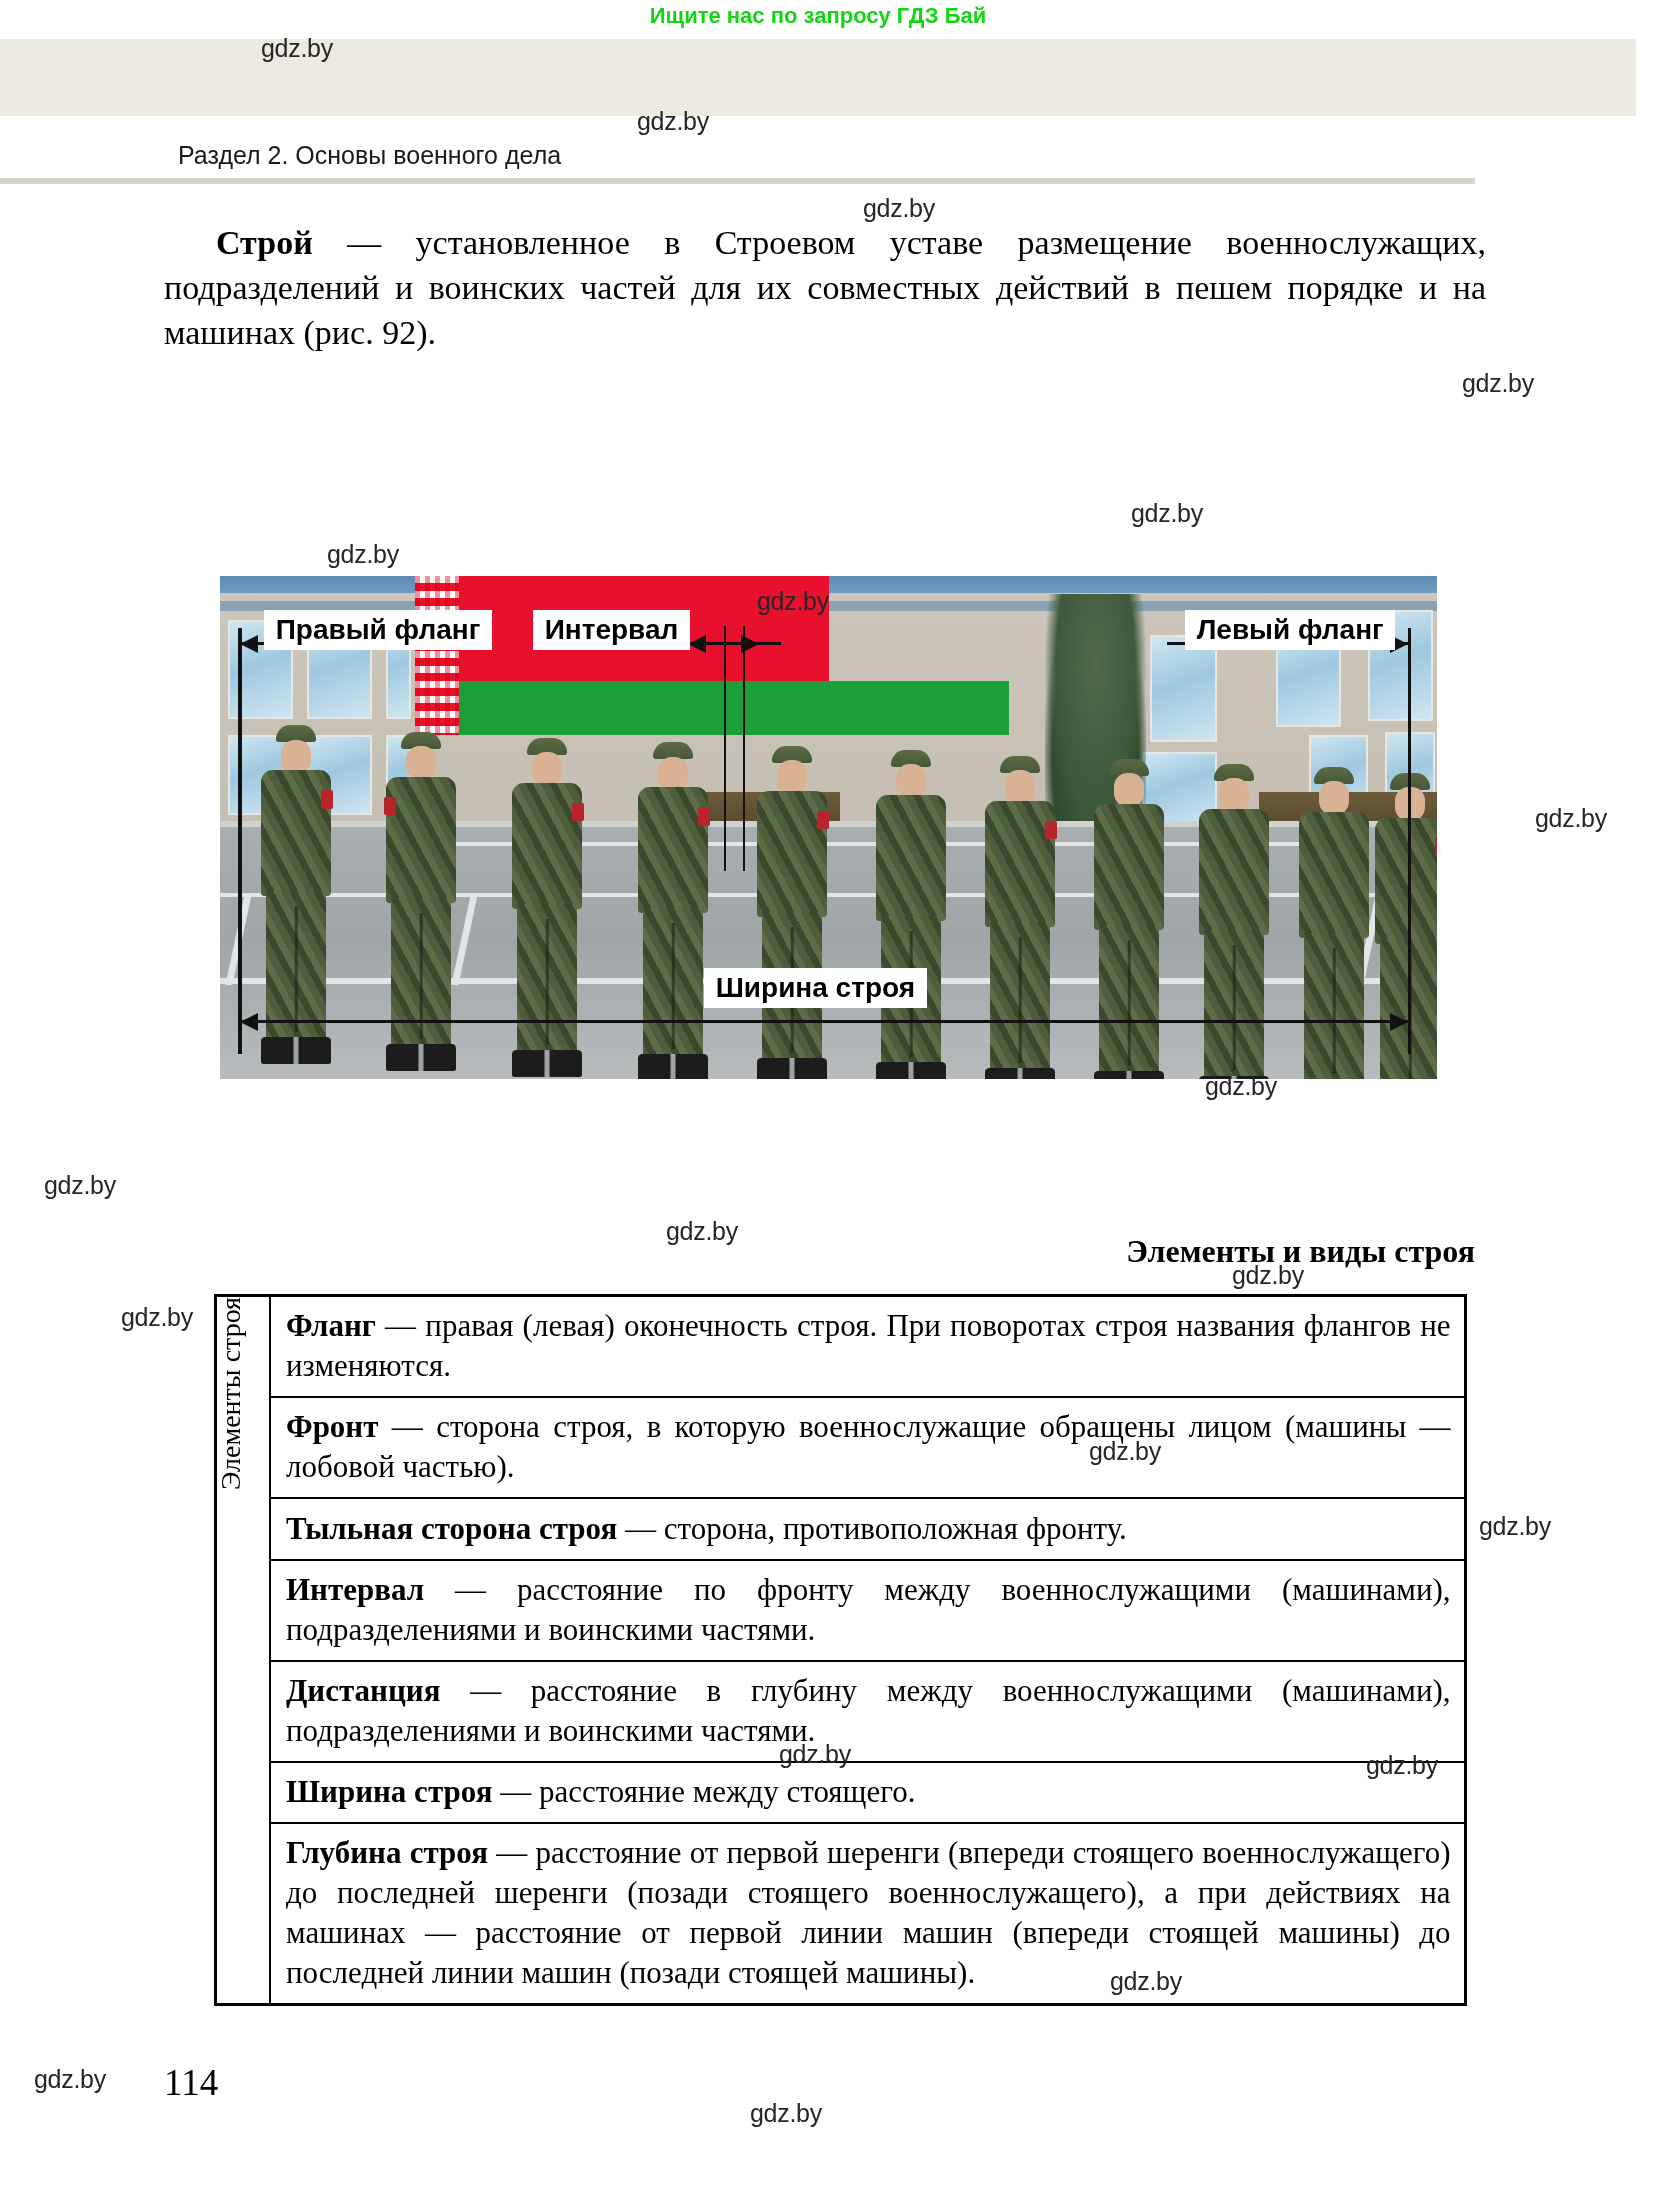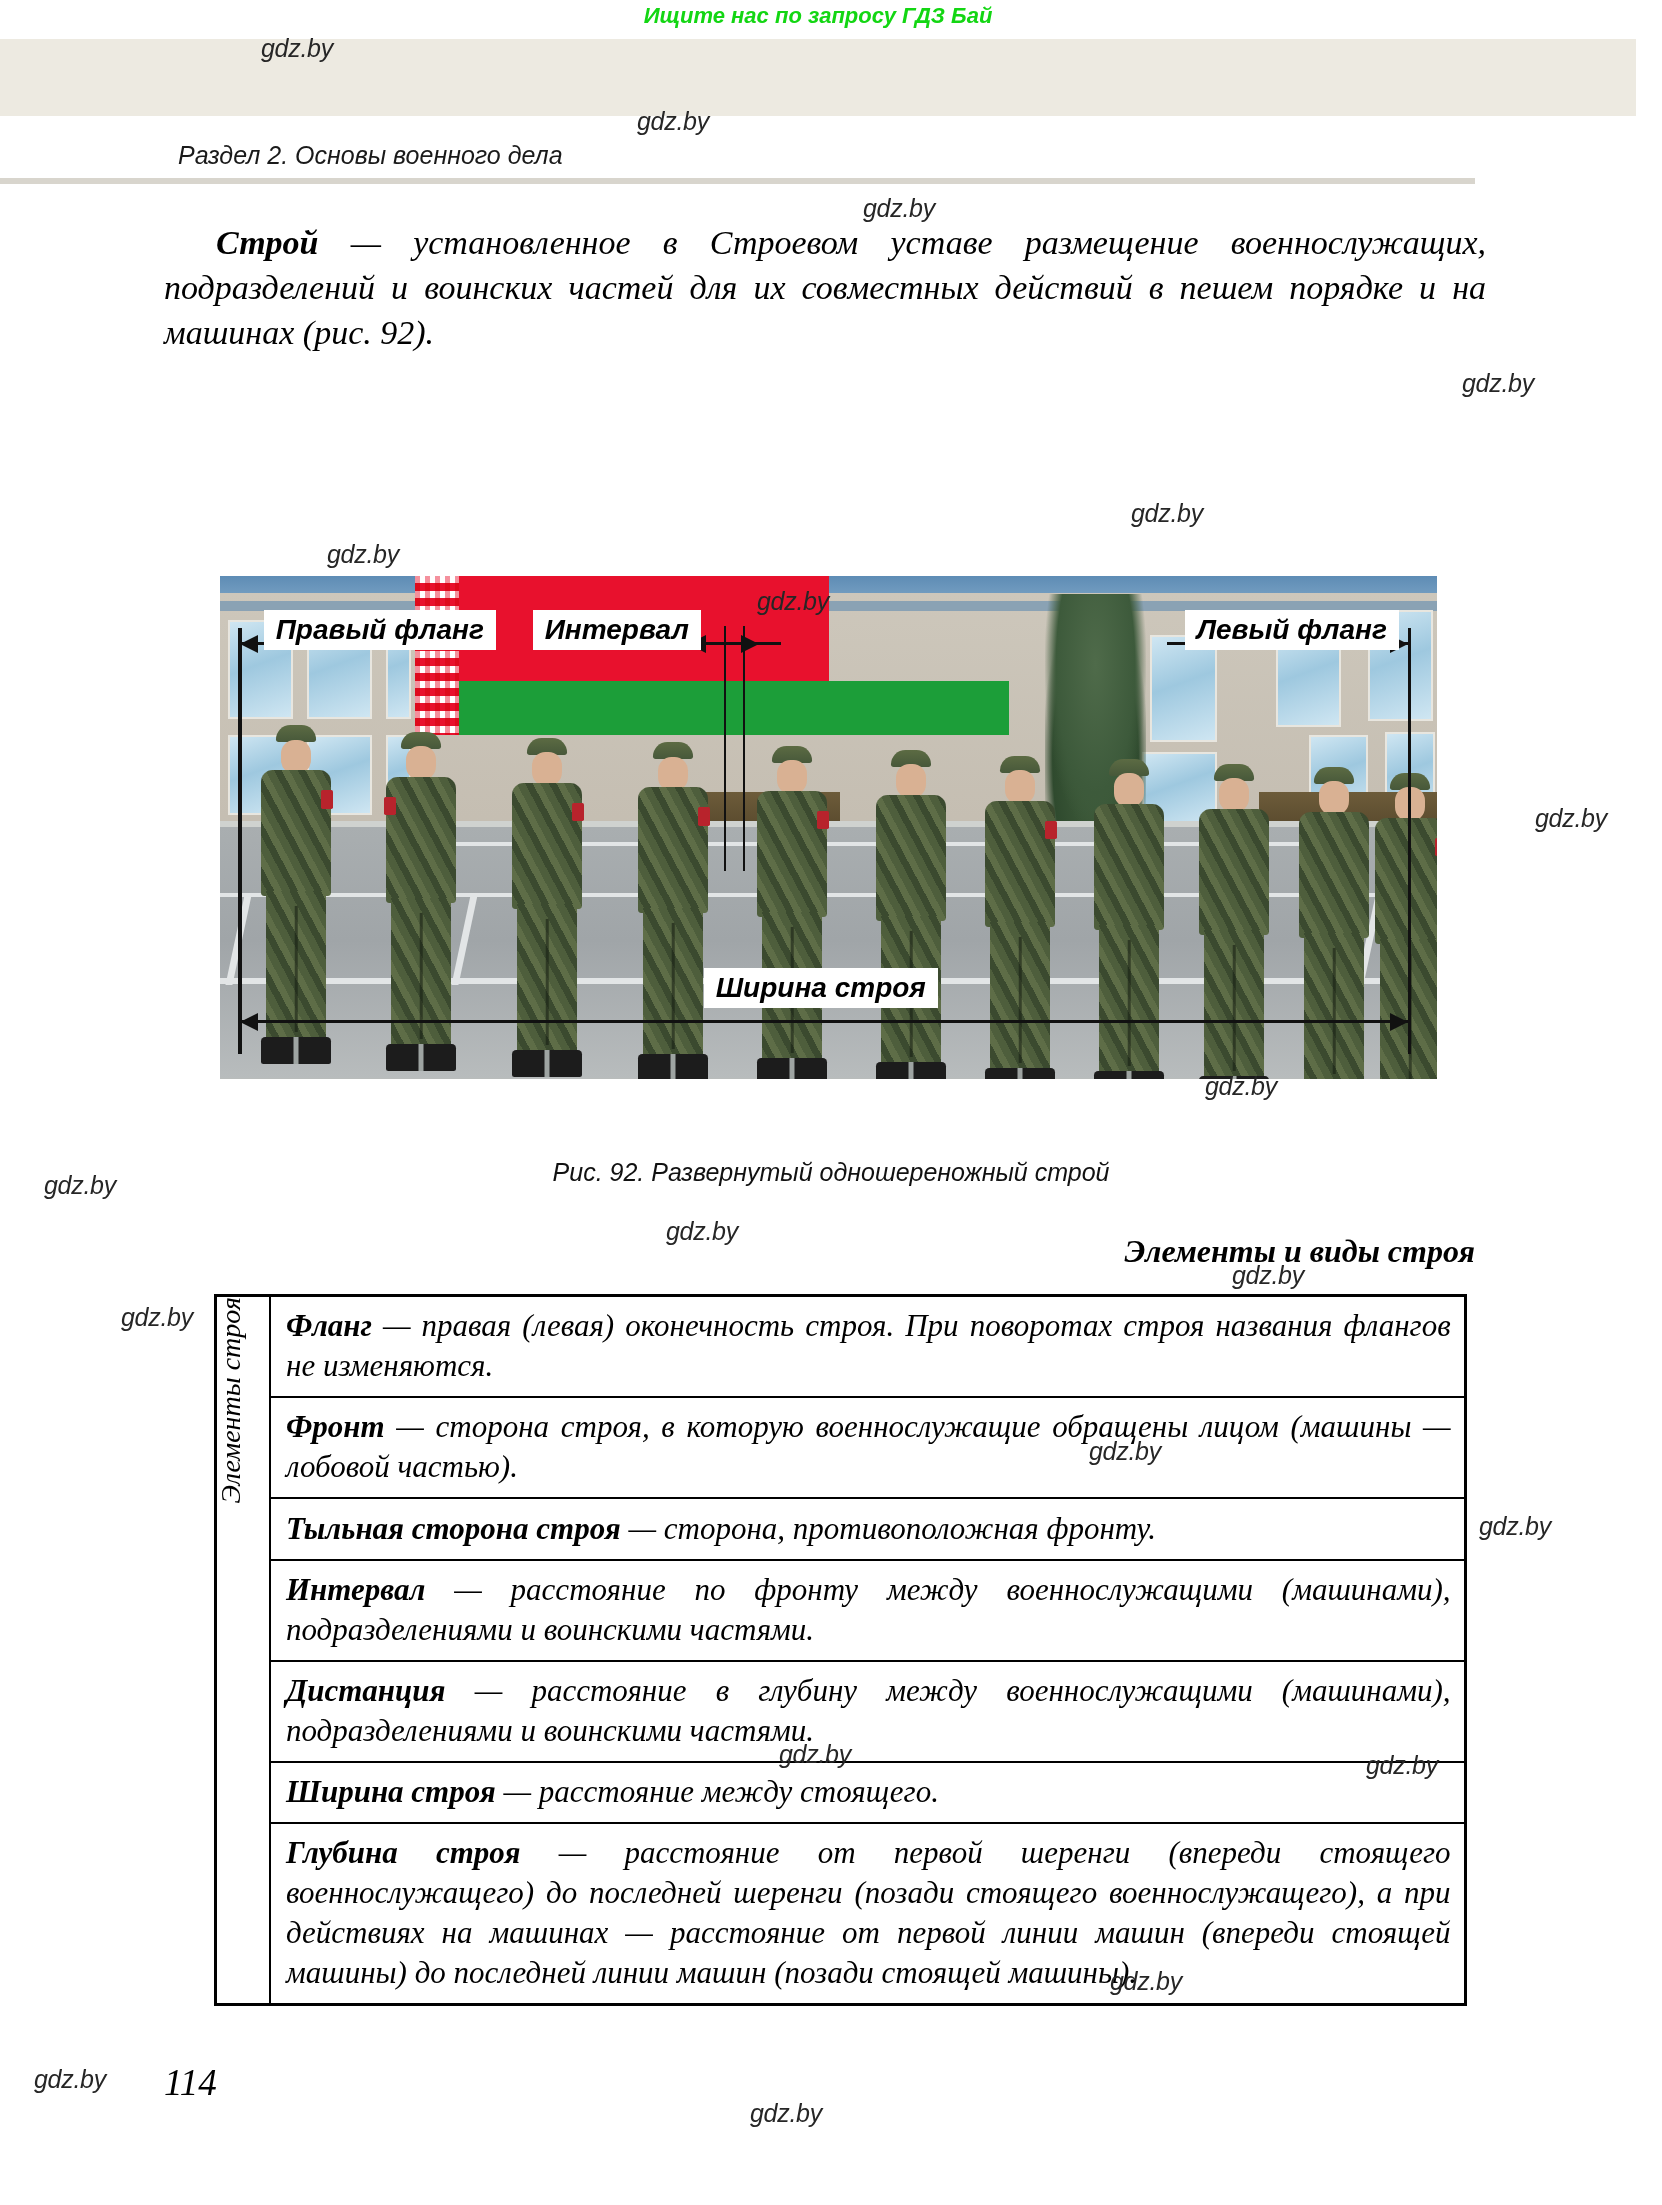--- a/index.html
+++ b/index.html
@@ -11,21 +11,20 @@
   body {
     font-family: "Liberation Serif", "DejaVu Serif", serif;
     color: #000000;
   }
   #page {
     position: relative;
     width: 1636px;
     height: 2205px;
     overflow: hidden;
     background: #ffffff;
-    font-style: italic;
   }
 
   
   .wm {
     position: absolute;
     font-family: "Liberation Sans", "DejaVu Sans", sans-serif;
     color: #262626;
     font-size: 25px;
     white-space: nowrap;
     letter-spacing: -0.3px;
@@ -549,21 +548,20 @@
     <div class="dim-line" style="left:947px; top:66px; width:243px;"></div>
     <div class="arrow-r" style="left:1170px; top:59px;"></div>
     <div class="fig-label" style="left:965px; top:34px;">Левый фланг</div>
 
     <div class="dim-line" style="left:22px; top:444px; width:1166px;"></div>
     <div class="arrow-l" style="left:20px; top:437px;"></div>
     <div class="arrow-r" style="left:1170px; top:437px;"></div>
     <div class="fig-label" style="left:484px; top:392px;">Ширина строя</div>
   </div>
 
-  <div class="fig-caption">Рис. 92. Развернутый одношереножный строй</div>
   <div class="table-title">Элементы и виды строя</div>
 
   <table class="tbl">
     <tbody>
       <tr>
         <td class="rot-cell" rowspan="7">
           <div class="rot-inner">Элементы строя</div>
         </td>
         <td>
           <div class="def"><span class="t">Фланг</span><span> — правая (левая) оконечность строя. При поворотах строя названия флангов не изменяются.</span></div>

